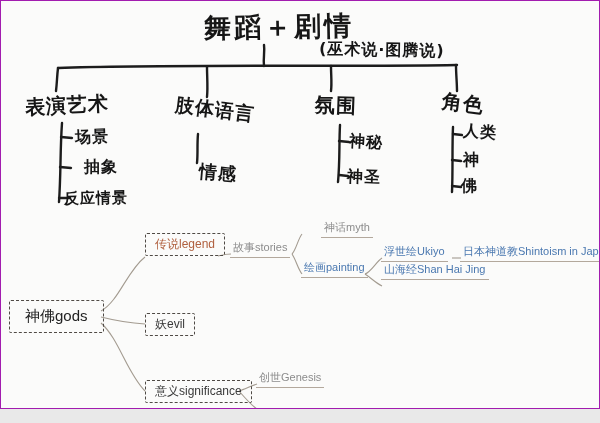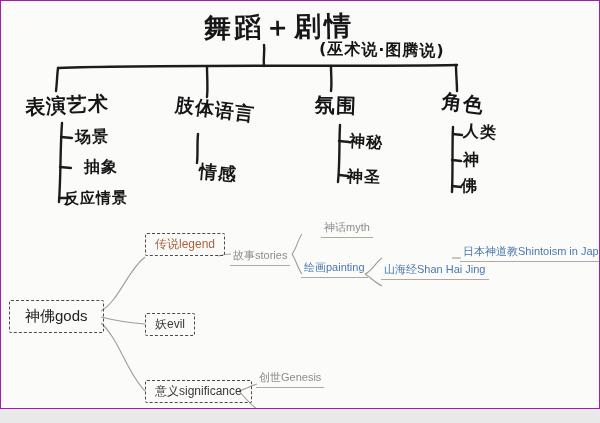--- a/index.html
+++ b/index.html
@@ -97,20 +97,21 @@
   <div class="hw hw-child" style="left:462px;top:121px;transform:rotate(4deg);">人类</div>
   <div class="hw hw-child" style="left:462px;top:149px;">神</div>
   <div class="hw hw-child" style="left:460px;top:175px;">佛</div>
 
   <div class="mroot" style="left:8px;top:299px;">神佛gods</div>
 
   <div class="mnode legend-c" style="left:144px;top:232px;">传说legend</div>
   <div class="mnode" style="left:144px;top:312px;">妖evil</div>
   <div class="mnode" style="left:144px;top:379px;">意义significance</div>
 
-  <div class="leaf gray" style="left:229px;top:239px;margin-top:8px;">故事stories</div>
+  <div class="leaf gray" style="left:229px;top:239px;">故事stories</div>
   <div class="leaf gray" style="left:300px;top:219px;margin-left:20px;">神话myth</div>
   <div class="leaf blue" style="left:300px;top:259px;">绘画painting</div>
+  <div class="leaf blue" style="left:380px;top:243px;">浮世绘Ukiyo</div>
   <div class="leaf blue" style="left:459px;top:243px;">日本神道教Shintoism in Japan</div>
   <div class="leaf blue" style="left:380px;top:261px;">山海经Shan Hai Jing</div>
   <div class="leaf gray" style="left:255px;top:369px;">创世Genesis</div>
 
 </div>
 
 </body></html>

